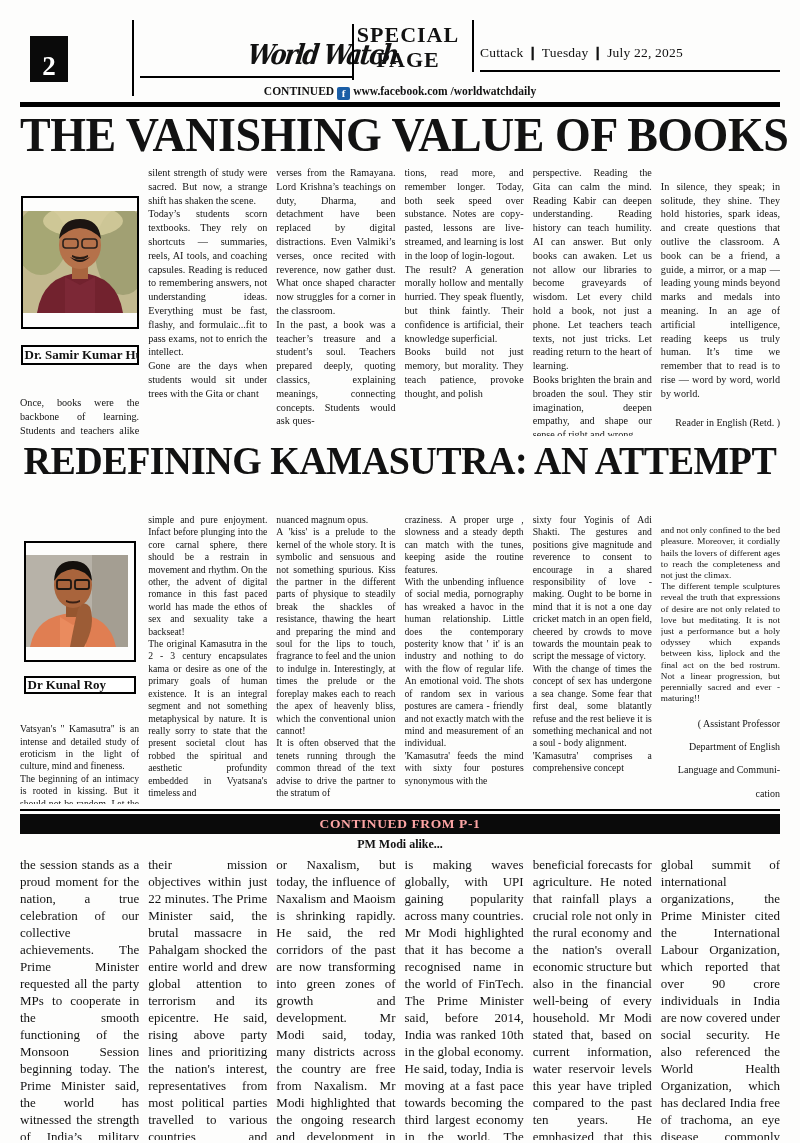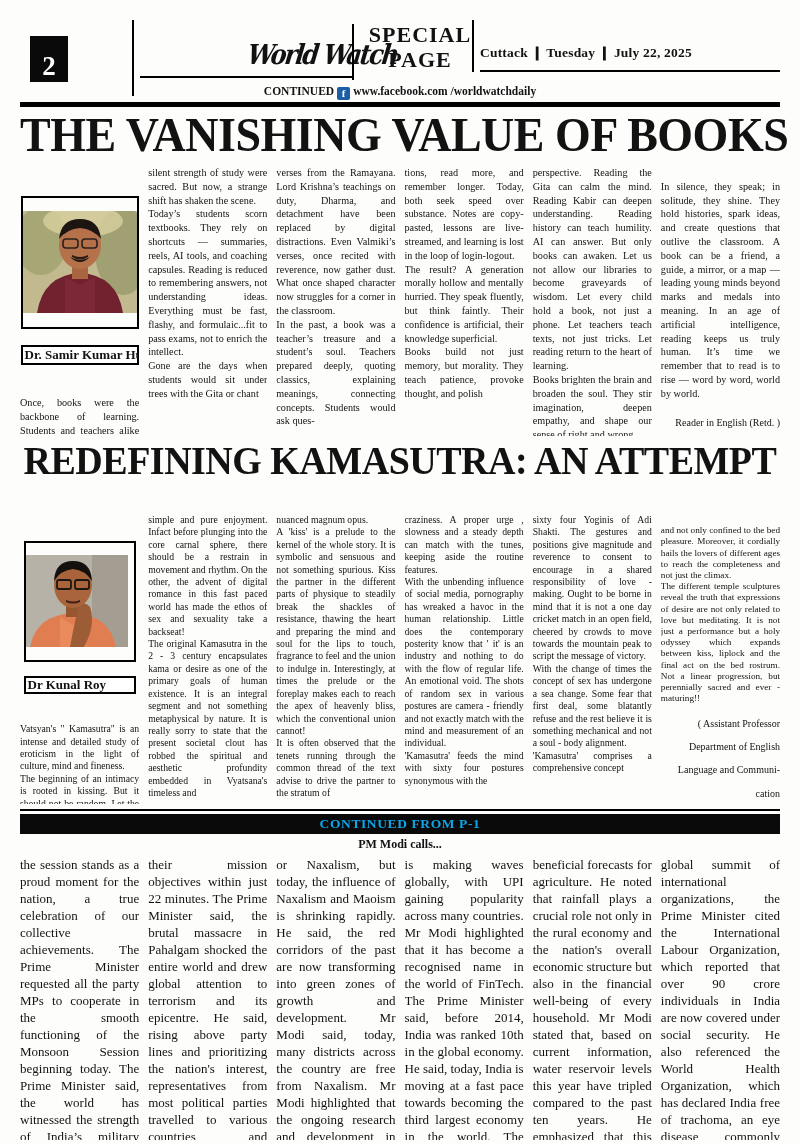--- a/index.html
+++ b/index.html
@@ -13,24 +13,24 @@
   .pagenum{position:absolute;left:10px;top:22px;width:38px;height:46px;background:#0a0a0a;
     color:#fff;font-size:27px;font-weight:bold;display:flex;align-items:flex-end;justify-content:center;line-height:1.1;}
   .vrule{position:absolute;width:2px;background:#000;}
   .v-a{left:112px;top:6px;height:76px;}
   .v-b{left:332px;top:10px;height:56px;}
   .v-c{left:452px;top:6px;height:52px;}
   .hline-left{position:absolute;left:120px;top:62px;width:212px;height:2px;background:#000;}
   .logo{position:absolute;left:228px;top:26px;width:104px;text-align:center;
     font-family:"DejaVu Serif",serif;font-style:italic;font-weight:bold;font-size:24px;
     letter-spacing:-2px;transform:skewX(-7deg) scaleY(1.15);white-space:nowrap;}
-  .section-title{position:absolute;left:344px;top:8px;width:112px;text-align:center;
+  .section-title{position:absolute;left:332px;top:8px;width:112px;text-align:center;
     font-size:22px;line-height:25px;font-weight:bold;white-space:pre-line;letter-spacing:1px;}
   .dateline{position:absolute;left:460px;top:30px;right:0;border-bottom:2px solid #000;
-    padding-bottom:9px;font-size:13.5px;font-weight:bold;letter-spacing:.2px;}
+    padding-bottom:9px;font-size:13.5px;font-weight:normal;letter-spacing:.2px;}
   .follow-row{position:absolute;left:0;right:0;bottom:2px;text-align:center;font-size:11.5px;font-weight:bold;}
   .fb-icon{display:inline-block;width:13px;height:13px;background:#1b5ea6;color:#fff;
     border-radius:2px;font-size:11px;line-height:13px;text-align:center;font-weight:bold;
     vertical-align:-2px;margin:0 3px;font-family:"Liberation Serif",serif;}
   
   .headline1{font-size:46px;font-weight:bold;text-align:center;letter-spacing:-.5px;
     margin:1px 0 5px 0;transform:scaleY(1.04);white-space:nowrap;}
   .headline2{font-size:38px;font-weight:bold;text-align:center;letter-spacing:-.5px;
     margin:2px 0 4px 0;white-space:nowrap;transform:scaleY(1.05);}
   
@@ -47,21 +47,21 @@
   .photo-block{margin:2px auto 4px auto;}
   .photo-frame{border:2px solid #000;display:block;}
   .photo-frame svg{display:block;}
   .photo-caption{border:2px solid #000;margin-top:2px;text-align:left;
     font-weight:bold;font-size:13px;padding:1px 2px;background:#fff;white-space:nowrap;}
   
   .byline{text-align:right;font-size:10px;line-height:13.2px;margin-top:2px;}
   .byline div{white-space:nowrap;}
   
   .pre-banner-rule{border-top:2px solid #000;margin-top:5px;}
-  .banner{background:#0a0a0a;color:#0ea5e9;text-align:center;font-weight:bold;
+  .banner{background:#0a0a0a;color:#fca5a5;text-align:center;font-weight:bold;
     font-size:13.5px;letter-spacing:.6px;padding:2px 0;margin-top:3px;}
   .subhead{text-align:center;font-weight:bold;font-size:12px;margin:3px 0 4px 0;}
 </style>
 </head>
 <body>
 
 <div class="page">
 
   <header class="masthead">
     <div class="pagenum">
@@ -171,21 +171,21 @@
         <div>Language and Communi-</div>
         <div>cation</div>
         <div>George Group of Col-</div>
         
       </div>
     </div>
   </div>
 
   <div class="pre-banner-rule"></div>
   <div class="banner">CONTINUED FROM P-1</div>
-  <div class="subhead">PM Modi calls...</div>
+  <div class="subhead">PM Modi alike...</div>
 
   <div class="cols a3">
     <div class="col">the session stands as a proud moment for the nation, a true celebration of our collective achievements. The Prime Minister requested all the party MPs to cooperate in the smooth functioning of the Monsoon Session beginning today. The Prime Minister said, the world has witnessed the strength of India’s military power. He said, in Operation Sindoor, Indian soldiers achieved their objective with 100 per cent success, demolishing the masterminds behind terrorism in their hideouts. He said, they completed</div>
     <div class="col">their mission objectives within just 22 minutes. The Prime Minister said, the brutal massacre in Pahalgam shocked the entire world and drew global attention to terrorism and its epicentre. He said, rising above party lines and prioritizing the nation's interest, representatives from most political parties travelled to various countries and collectively led a highly effective campaign to expose Pakistan’s role on the international stage. Prime Minister Modi said, India has endured many violent challenges, be it terrorism</div>
     <div class="col">or Naxalism, but today, the influence of Naxalism and Maoism is shrinking rapidly. He said, the red corridors of the past are now transforming into green zones of growth and development. Mr Modi said, today, many districts across the country are free from Naxalism. Mr Modi highlighted that the ongoing research and development in the defence sector will receive a much-needed boost, and it will also open up new opportunities for employment and innovation for the country's youth. He said, digital India</div>
     <div class="col">is making waves globally, with UPI gaining popularity across many countries. Mr Modi highlighted that it has become a recognised name in the world of FinTech. The Prime Minister said, before 2014, India was ranked 10th in the global economy. He said, today, India is moving at a fast pace towards becoming the third largest economy in the world. The Prime Minister remarked that the monsoon symbolizes innovation and renewal, highlighting that current weather conditions across the country are progressing favourably, bringing</div>
     <div class="col">beneficial forecasts for agriculture. He noted that rainfall plays a crucial role not only in the rural economy and the nation's overall economic structure but also in the financial well-being of every household. Mr Modi stated that, based on current information, water reservoir levels this year have tripled compared to the past ten years. He emphasized that this increase will significantly benefit India’s economy in the coming days. Highlighting India's major achievements at a recent</div>
     <div class="col">global summit of international organizations, the Prime Minister cited the International Labour Organization, which reported that over 90 crore individuals in India are now covered under social security. He also referenced the World Health Organization, which has declared India free of trachoma, an eye disease commonly seen during the monsoon season. Mr Modi emphasized that this recognition marks a significant milestone in India's public health efforts.
 GNR</div>
   </div>

